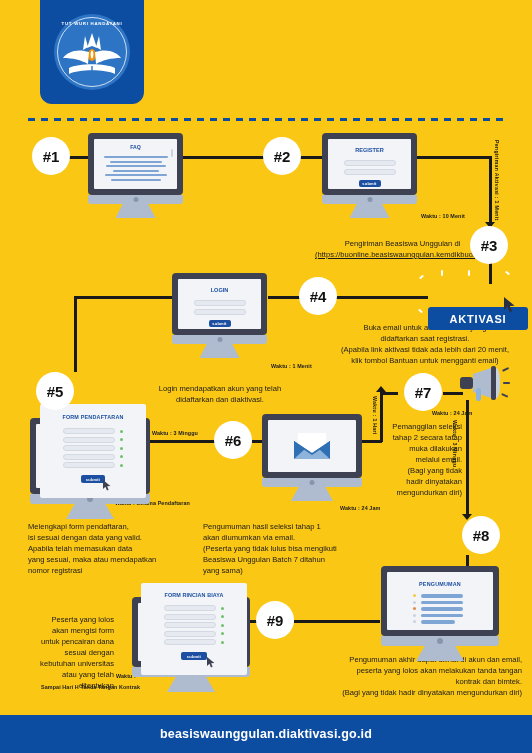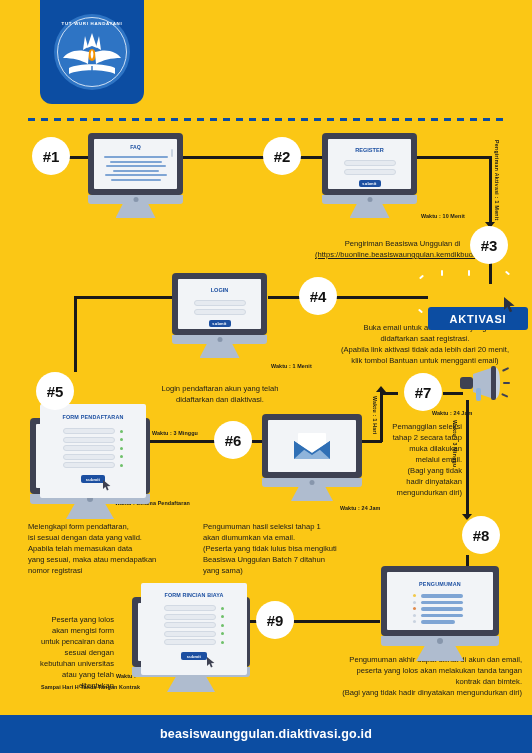--- a/index.html
+++ b/index.html
@@ -244,21 +244,21 @@
           <path d="M0 0 L0 9 L2.4 6.8 L4 10.5 L5.6 9.8 L4.1 6.3 L7.4 6.1 Z" fill="#3E4152"></path>
         </svg>
       </div>
     </div>
     <div class="mon-neck" style="width:95px;height:9px;border-radius:0 0 3px 3px;position:relative;">
       <div class="mon-dot" style="width:5px;height:5px;top:2px;"></div>
     </div>
     <div class="mon-base" style="width:40px;height:14px;clip-path:polygon(18% 0,82% 0,100% 100%,0 100%);"></div>
   </div>
   <div class="waktu" style="left:271px;top:363px;">Waktu : 1 Menit</div>
-  <div class="cap" style="left:140px;top:383px;width:160px;text-align:center;white-space:pre-line;">Login pendaftaran akun yang telah
+  <div class="cap" style="left:140px;top:383px;width:160px;text-align:center;white-space:pre-line;">Login mendapatkan akun yang telah
 didaftarkan dan diaktivasi.</div>
 
   <div class="badge" style="left:36px;top:372px;">#5</div>
   <div class="monitor" style="left:30px;top:418px;">
     <div class="mon-frame" style="width:120px;height:76px;">
       <div class="mon-screen"></div>
     </div>
     <div class="mon-neck" style="width:120px;height:10px;border-radius:0 0 3px 3px;position:relative;">
       <div class="mon-dot" style="width:6px;height:6px;top:2px;"></div>
     </div>

